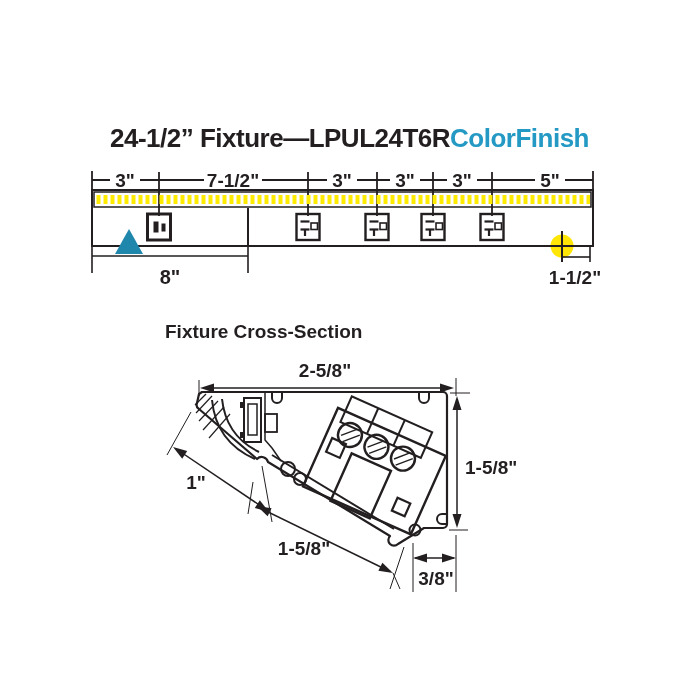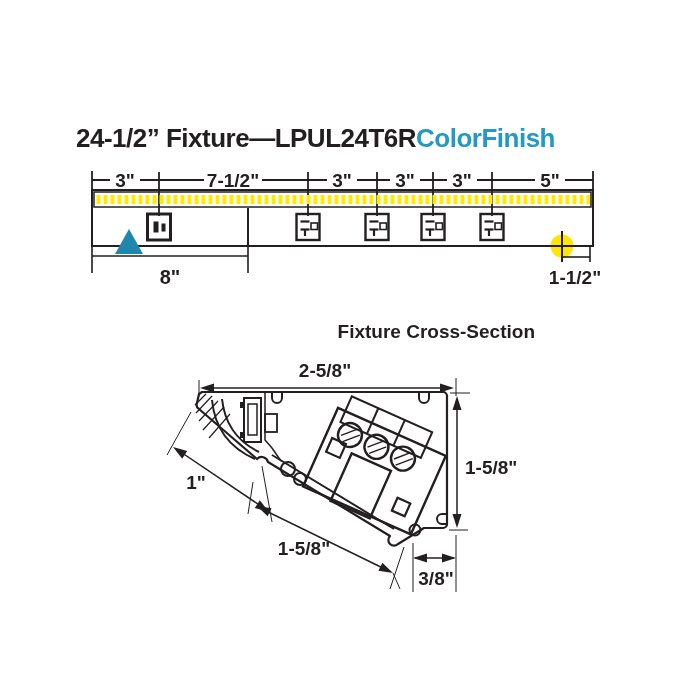--- a/index.html
+++ b/index.html
@@ -1,21 +1,21 @@
 <!DOCTYPE html>
 <html><head>
 <meta charset="utf-8">
 <style>
   html,body{margin:0;padding:0;background:#ffffff;}
   body{width:700px;height:700px;position:relative;overflow:hidden;
        font-family:"Liberation Sans",sans-serif;color:#231F20;}
-  .page-title{position:absolute;left:76px;top:123px;font-size:26px;font-weight:700;
+  .page-title{position:absolute;left:110px;top:123px;font-size:26px;font-weight:700;
               letter-spacing:-0.5px;white-space:nowrap;}
   .page-title .brand{color:#2399C4;font-weight:700;}
-  .xsec-title{position:absolute;left:165px;top:321px;width:370px;text-align:right;
+  .xsec-title{position:absolute;left:165px;top:321px;width:370px;text-align:left;
               font-size:19px;font-weight:700;}
   svg{position:absolute;overflow:visible;}
   svg text{font-family:"Liberation Sans",sans-serif;font-weight:700;fill:#231F20;}
   .dim{font-size:19px;}
   .ln{stroke:#231F20;fill:none;}
   .arrow{fill:#231F20;stroke:none;}
 </style>
 </head>
 <body>
 

